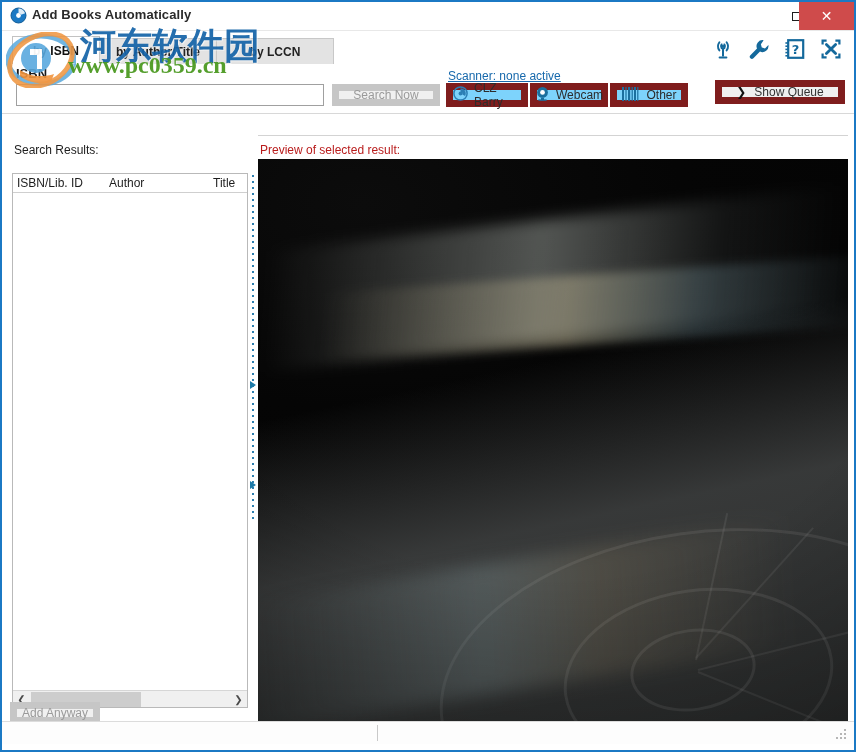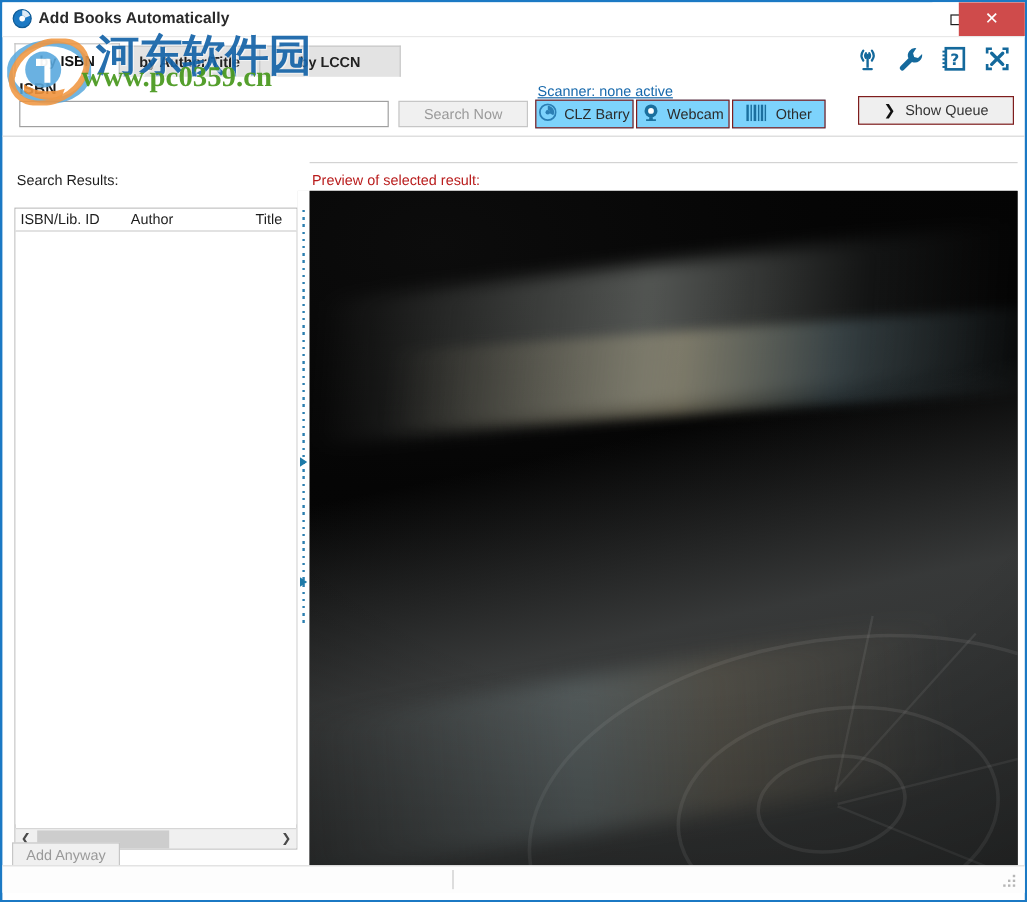--- a/index.html
+++ b/index.html
@@ -70,21 +70,21 @@
   .fieldlabel{
     position:absolute;left:14px;top:64px;font-size:13px;font-weight:bold;color:#1a1a1a;
   }
   .isbn-input{
     position:absolute;left:14px;top:82px;width:308px;height:22px;
     box-sizing:border-box;border:1px solid #a0a0a0;background:#fff;
     font-family:"Liberation Sans",sans-serif;font-size:12px;
     padding:0 4px;color:#222;outline:none;
   }
   .btn{
-    box-sizing:border-box;border:1px solid #7f1d1d;background:#f0f0f0;
+    box-sizing:border-box;border:7px solid #7f1d1d;background:#f0f0f0;
     font-family:"Liberation Sans",sans-serif;font-size:12px;color:#333;
     display:flex;align-items:center;justify-content:center;
     cursor:pointer;
   }
   .btn.disabled{color:#9a9a9a;background:#f0f0f0;border-color:#c6c6c6;cursor:default;}
 
   .search-now{position:absolute;left:330px;top:82px;width:108px;height:22px;}
 
   .scanner-link{
     position:absolute;left:446px;top:67px;

